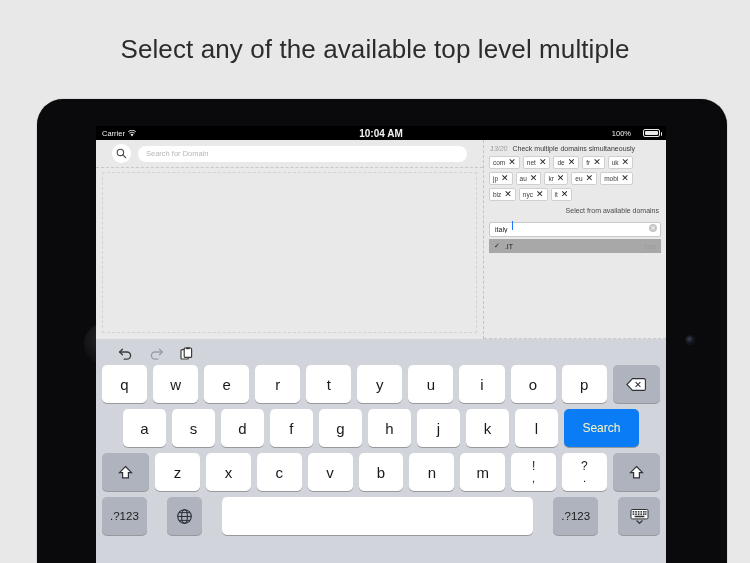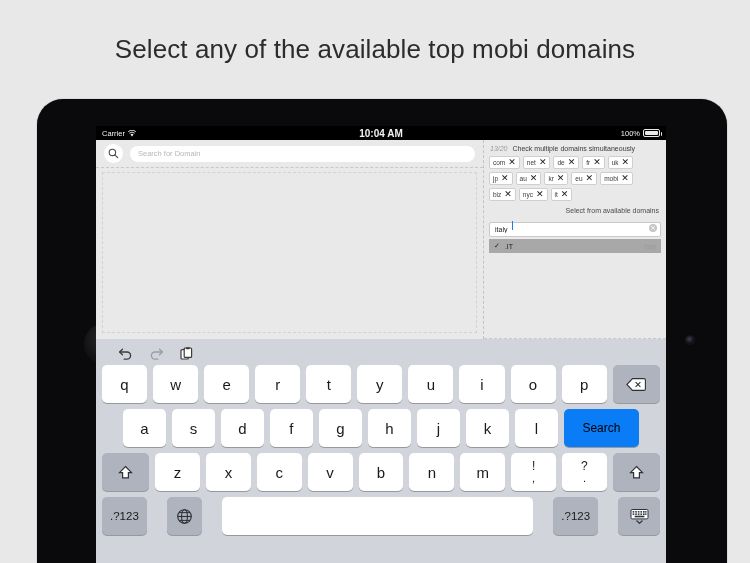--- a/index.html
+++ b/index.html
@@ -91,21 +91,21 @@
   #status-left { display: flex; align-items: center; gap: 3px; }
   #status-center {
     position: absolute;
     left: 0; right: 0;
     text-align: center;
     font-size: 10px;
     font-weight: bold;
   }
   #status-right {
     margin-left: auto;
-    display: flex; align-items: center; gap: 3px;
+    display: flex; align-items: center; gap: 12px;
     position: relative; z-index: 2;
   }
   .batt {
     width: 17px; height: 7.5px;
     border: 1px solid #e9e9e9;
     border-radius: 2px;
     position: relative;
     padding: 1px;
   }
   .batt i { display: block; height: 100%; width: 100%; background: #e9e9e9; border-radius: 1px; }
@@ -126,21 +126,21 @@
   #left-pane {
     width: 388px;
     position: relative;
     border-right: 1px dashed #c3c3c3;
   }
   #searchbar-row {
     height: 28px;
     display: flex;
     align-items: center;
     gap: 7px;
-    padding: 0 8px;
+    padding: 0 16px;
     border-bottom: 1px dashed #c8c8c8;
   }
   #search-circle {
     width: 19px; height: 19px;
     border-radius: 50%;
     background: #fff;
     display: flex; align-items: center; justify-content: center;
     flex: none;
   }
   #search-input {
@@ -282,42 +282,42 @@
     box-shadow: 0 1px 0 rgba(0,0,0,.28);
     display: flex;
     align-items: center;
     justify-content: center;
     font-size: 15px;
     color: #1a1a1a;
     cursor: pointer;
     user-select: none;
   }
   .key.dark { background: #aeb3bd; }
-  .key.blue { background: #0a7cf5; color: #000000; font-size: 12px; }
+  .key.blue { background: #0a7cf5; color: #fef9c3; font-size: 12px; }
   .key.wide-return { flex: 1.75; }
   .key.shift-l, .key.shift-r { flex: 1.05; }
   .key.backspace { flex: 1.05; }
   .key.num { flex: .92; font-size: 11.5px; }
   .key.globe { flex: .72; }
   .key.space { flex: 6.4; }
   .key.hide { flex: .86; }
   .key.dual {
     flex-direction: column;
     justify-content: center;
     gap: 0px;
     font-size: 12px;
     line-height: 1.05;
   }
   .key.dual span:first-child { font-size: 12px; }
   .key.dual span:last-child { font-size: 11px; }
 </style>
 </head>
 <body>
 
-<div id="caption">Select any of the available top mobi domains</div>
+<div id="caption">Select any of the available top level multiple</div>
 
 <div id="device">
 
   <div id="home-button">
     <div id="home-square"></div>
   </div>
   <div id="camera"></div>
 
   <div id="screen">
 

